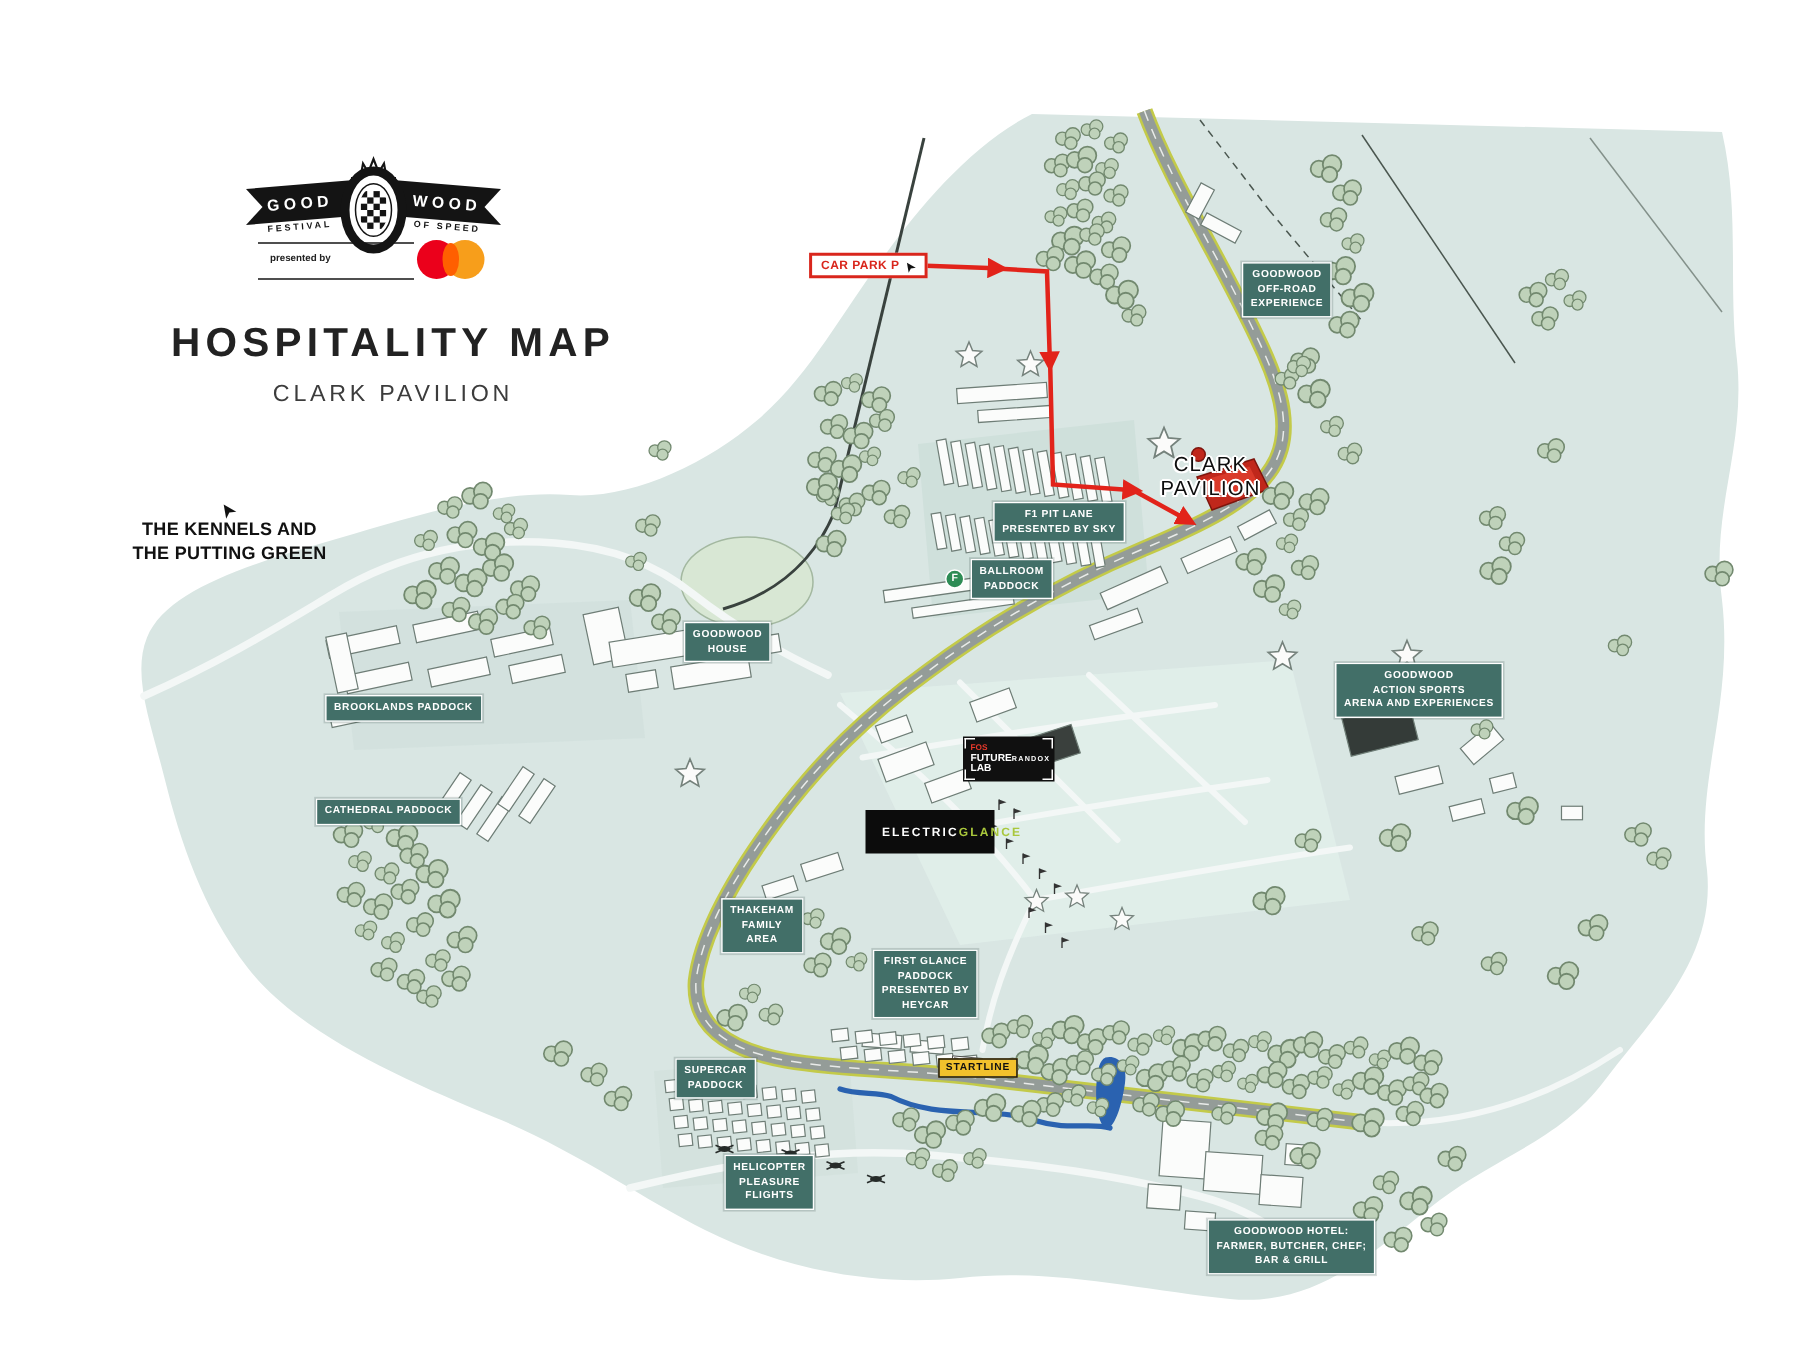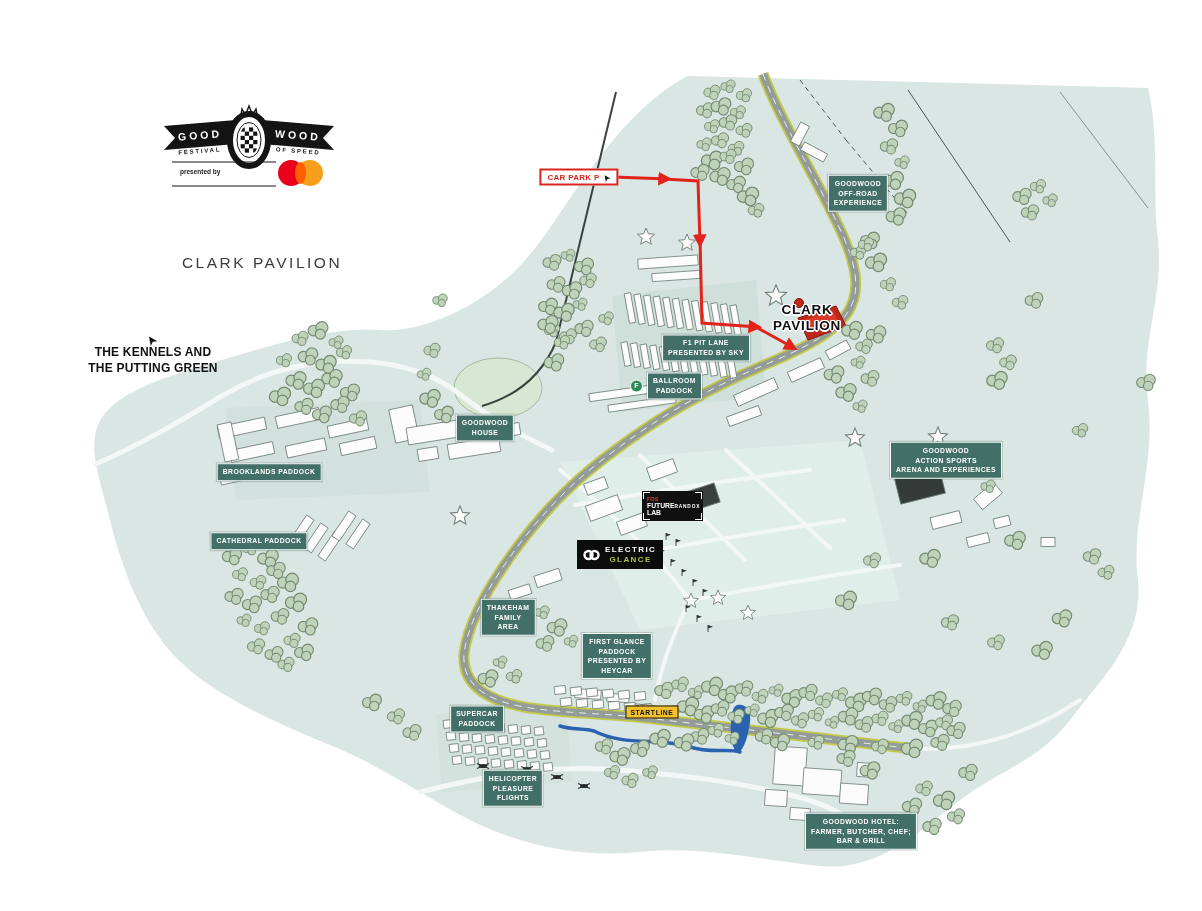--- a/index.html
+++ b/index.html
@@ -12,21 +12,21 @@
          font-size:27px;font-weight:800;letter-spacing:3.5px;color:#222;}
   .subtitle{position:absolute;left:84px;top:254px;width:356px;text-align:center;z-index:2;
          font-size:15.5px;font-weight:400;letter-spacing:2.5px;color:#3c3c3c;}
   
   .lbl{position:absolute;transform:translate(-50%,-50%);text-align:center;
        white-space:pre-line;z-index:3;}
   .teal{background:#426f68;color:#fff;border:1px solid #fff;box-shadow:0 0 0 1px rgba(40,60,55,.18);
         font-weight:700;font-size:6.8px;letter-spacing:.45px;line-height:1.4;padding:3px 5px;}
   .yellow{background:#f2c12c;color:#111;border:1px solid #151515;font-weight:800;
         font-size:6.8px;letter-spacing:.6px;padding:2px 4px;}
-  .blackname{color:#0d0d0d;font-weight:700;font-size:13.5px;letter-spacing:.8px;line-height:1.18;
+  .blackname{color:#0d0d0d;font-weight:400;font-size:13.5px;letter-spacing:.8px;line-height:1.18;
         text-shadow:-1.5px 0 #fff,1.5px 0 #fff,0 -1.5px #fff,0 1.5px #fff,
                     -1px -1px #fff,1px 1px #fff,-1px 1px #fff,1px -1px #fff;}
   .kennels{color:#111;font-weight:800;font-size:12px;line-height:1.3;letter-spacing:.2px;}
   .cursor{display:inline-block;color:#111;transform:rotate(-125deg);line-height:1;}
   .carpark{display:inline-flex;align-items:center;gap:4px;background:#fff;border:2px solid #d9261c;
         color:#d9261c;font-weight:800;font-size:8px;letter-spacing:.3px;padding:2px 6px;white-space:nowrap;}
   .ballroom-wrap{position:absolute;left:630px;top:386px;transform:translate(0,-50%);
         display:flex;align-items:center;gap:4px;z-index:3;}
   .f-icon{width:11px;height:11px;border-radius:50%;background:#2d8c55;border:1px solid #fff;
         color:#fff;font-size:7px;font-weight:800;display:flex;align-items:center;justify-content:center;}
@@ -37,21 +37,21 @@
   .c.tl{left:1px;top:1px;border-left:1px solid #fff;border-top:1px solid #fff;}
   .c.tr{right:1px;top:1px;border-right:1px solid #fff;border-top:1px solid #fff;}
   .c.bl{left:1px;bottom:1px;border-left:1px solid #fff;border-bottom:1px solid #fff;}
   .c.br{right:1px;bottom:1px;border-right:1px solid #fff;border-bottom:1px solid #fff;}
   .fos{color:#e8392b;font-size:5.5px;font-weight:800;line-height:1.1;}
   .futurelab{color:#fff;font-size:6.8px;font-weight:800;line-height:1.05;white-space:pre-line;text-align:left;}
   .randox{color:#fff;font-size:4.8px;letter-spacing:.8px;font-weight:700;}
   
   .ea-box{position:absolute;left:577px;top:540px;width:86px;height:29px;background:#0c0c0c;z-index:3;
         display:flex;align-items:center;gap:5px;padding:0 6px;box-sizing:border-box;}
-  .ea-txt{display:flex;flex-direction:column;line-height:1.15;text-align:center;}
+  .ea-txt{display:flex;flex-direction:row;line-height:1.15;text-align:right;}
   .elec{color:#fff;font-size:8px;font-weight:900;letter-spacing:1.4px;}
   .aven{color:#a9c73c;font-size:8px;font-weight:900;letter-spacing:1.4px;}
 </style>
 </head>
 <body>
 
 <div class="page">
 
   <svg id="art" class="art" width="1202" height="911" viewBox="0 0 1202 911">
     <defs>
@@ -580,20 +580,21 @@
       <text x="22" y="78" font-size="6.5" font-weight="600" fill="#222">presented by</text>
       <line x1="14" y1="90" x2="118" y2="90" stroke="#141414" stroke-width="1"></line>
     </g>
     <g>
       <circle cx="133" cy="77" r="13" fill="#eb001b"></circle>
       <circle cx="152" cy="77" r="13" fill="#f79e1b"></circle>
       <ellipse cx="142.5" cy="77" rx="5.5" ry="11" fill="#ff5f00"></ellipse>
     </g>
   </svg>
 
+  <div class="title">HOSPITALITY MAP</div>
   <div class="subtitle">CLARK PAVILION</div>
 
   <div class="lbl kennels" style="left:153px;top:361px;">THE KENNELS AND
 THE PUTTING GREEN</div>
   <span class="cursor" style="position:absolute;left:146px;top:334px;font-size:13px;z-index:3;">➤</span>
 
   <div class="lbl carpark" style="left:579px;top:177px;">
     <span>CAR PARK P</span>
     <span class="cursor" style="font-size:8px;">➤</span>
   </div>

